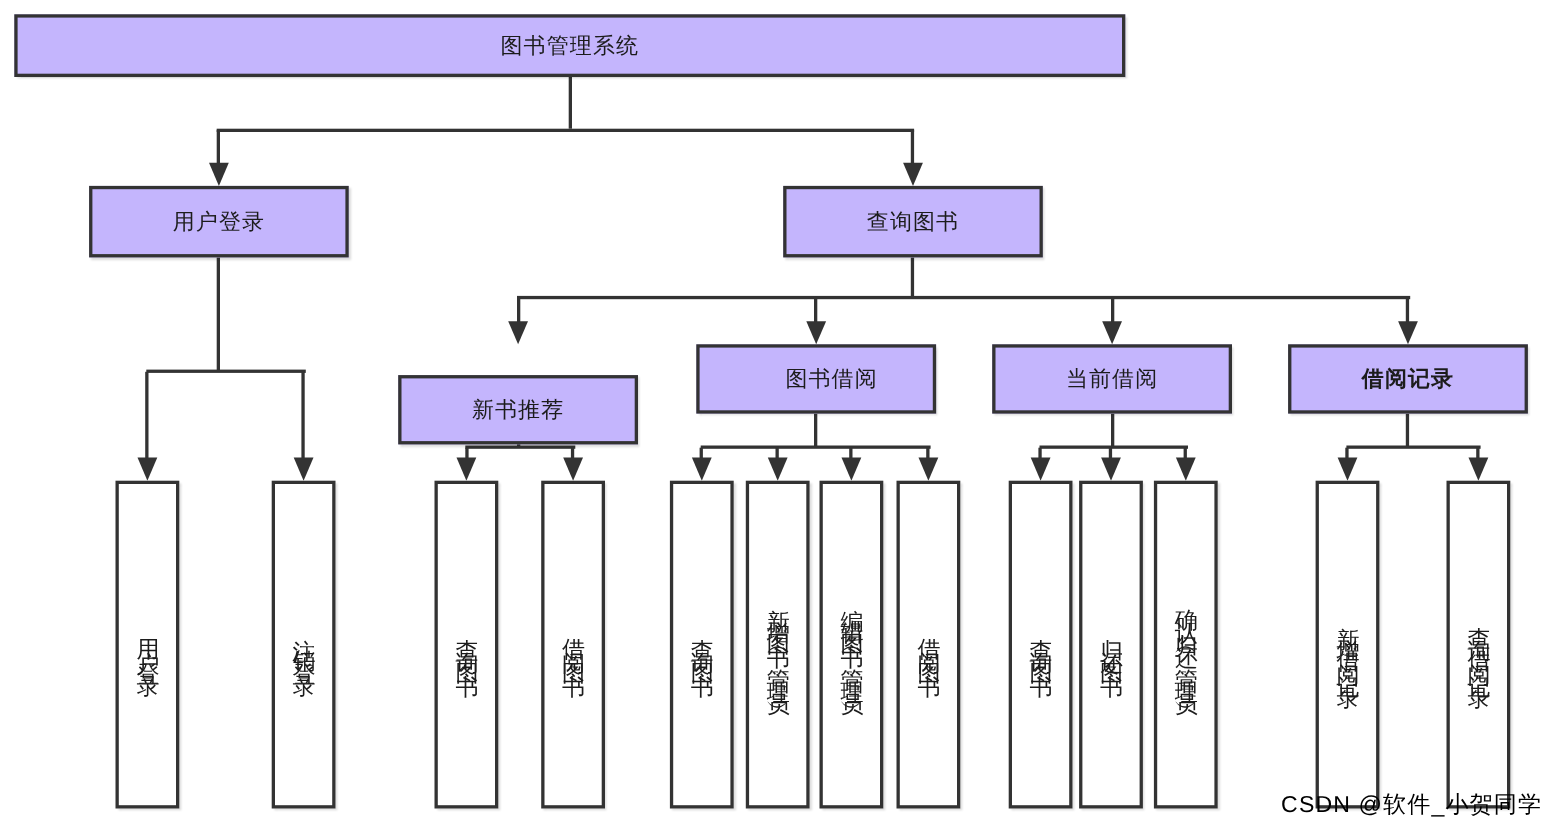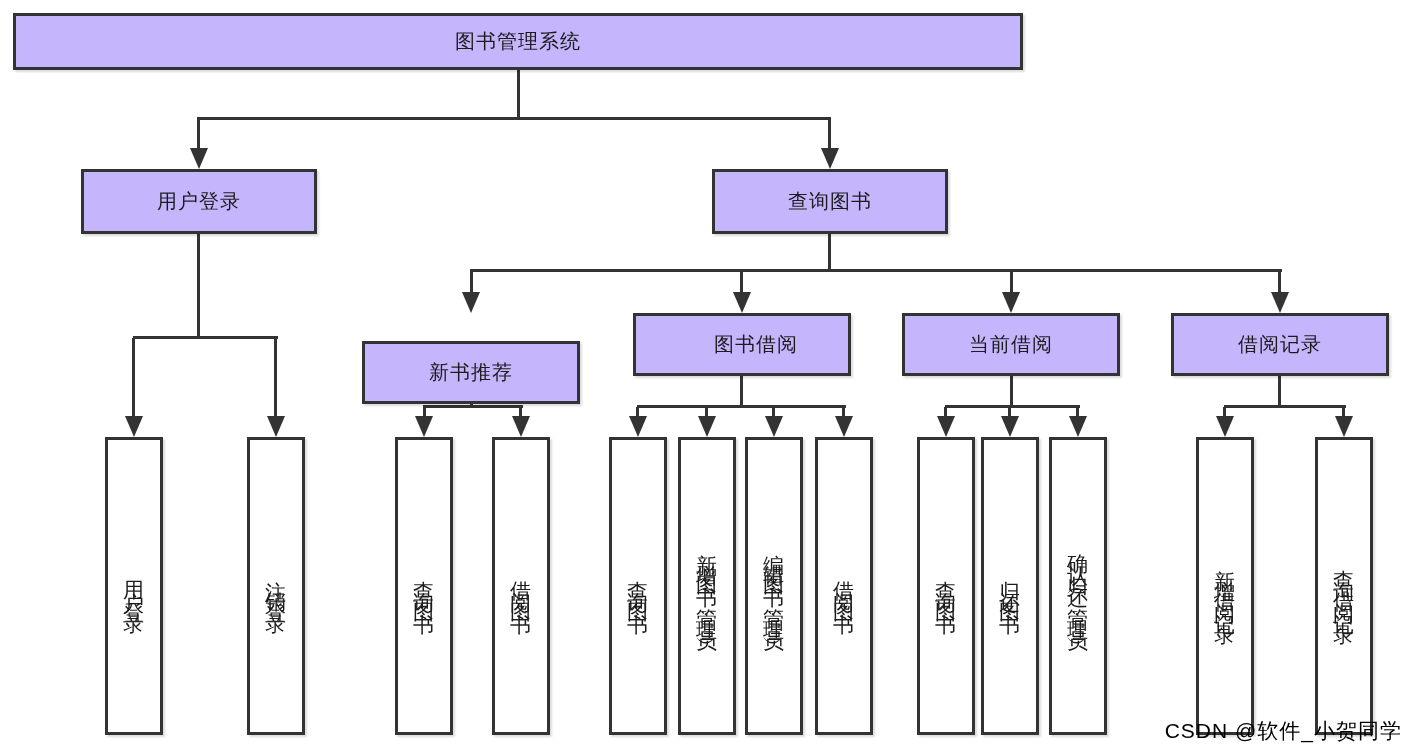--- a/index.html
+++ b/index.html
@@ -75,21 +75,21 @@
 
   <div class="box" style="left:362px;top:313px;width:218px;height:63px;margin-top:28px;">
     <span>新书推荐</span>
   </div>
   <div class="box" style="left:633px;top:313px;width:218px;height:63px;padding-left:28px;">
     <span>图书借阅</span>
   </div>
   <div class="box" style="left:902px;top:313px;width:218px;height:63px;">
     <span>当前借阅</span>
   </div>
-  <div class="box" style="left:1171px;top:313px;width:218px;height:63px;">
+  <div class="box" style="left:1171px;top:313px;width:218px;height:63px;font-weight:bold;">
     <span>借阅记录</span>
   </div>
 
   <div class="vline" style="left:470px;top:376px;height:31px;"></div>
   <div class="hline" style="left:423px;top:405px;width:100px;"></div>
   <div class="vline" style="left:423px;top:407px;height:11px;"></div>
   <div class="arr" style="left:415px;top:416px;"></div>
   <div class="vline" style="left:519px;top:407px;height:11px;"></div>
   <div class="arr" style="left:512px;top:416px;"></div>
 

